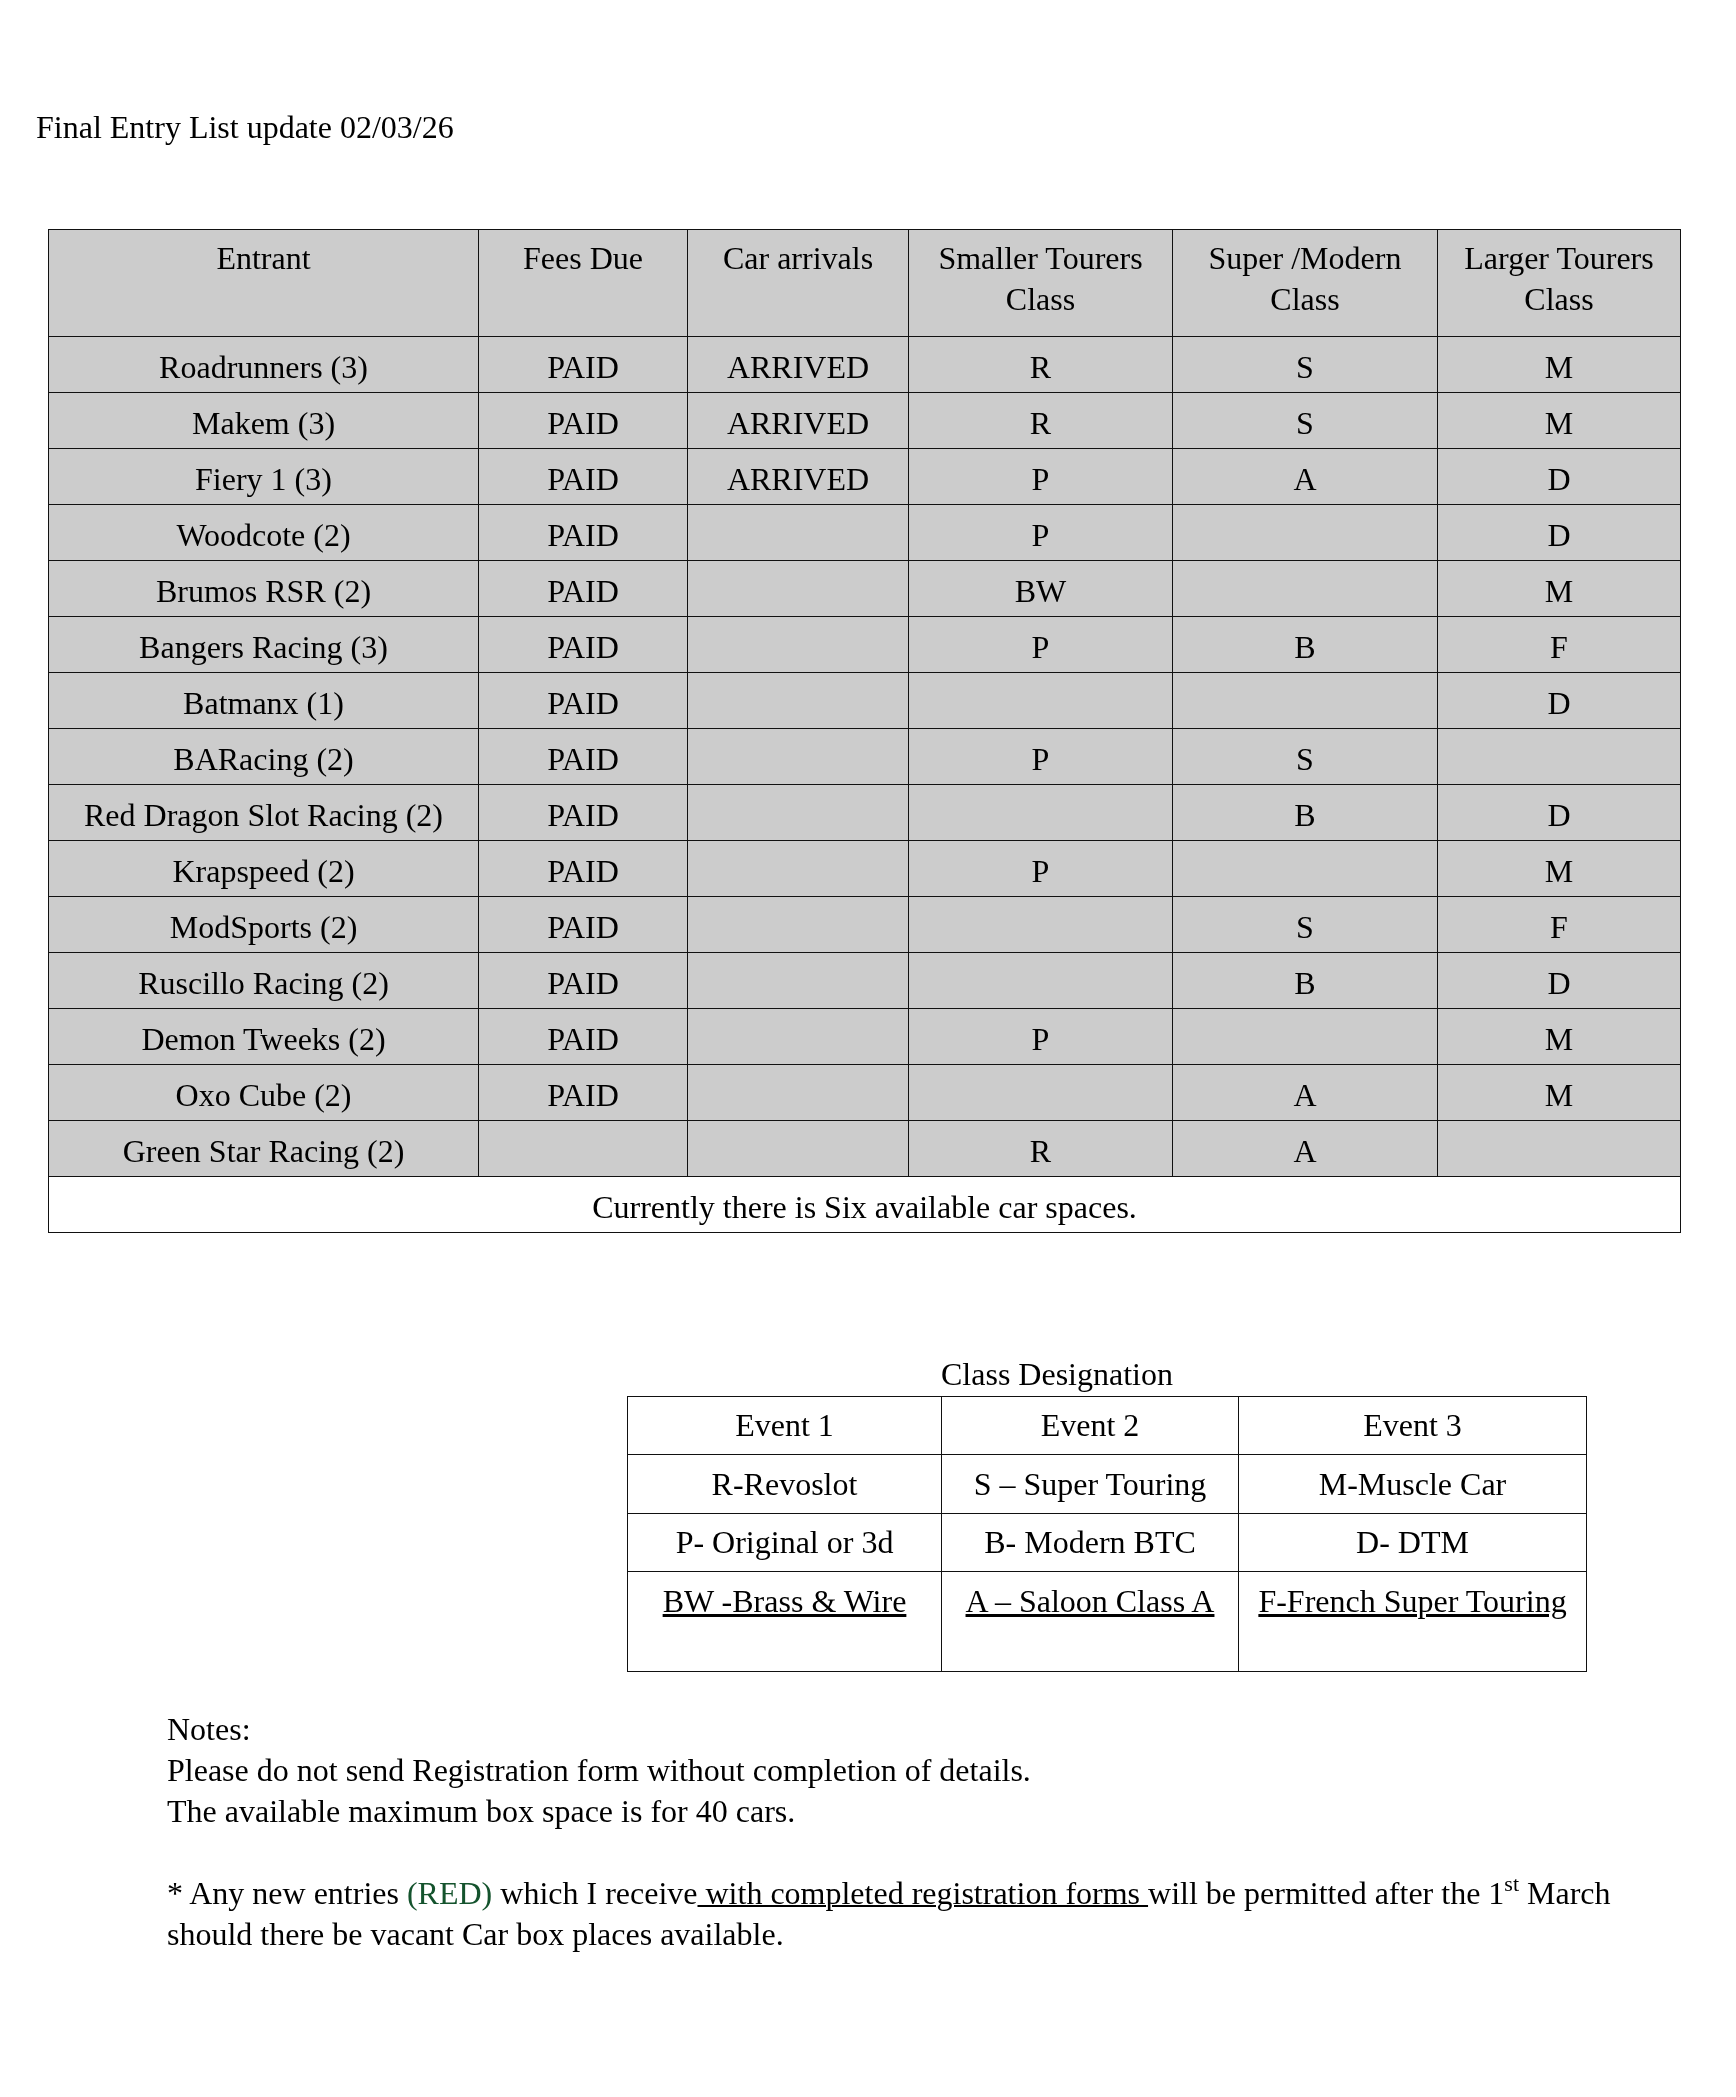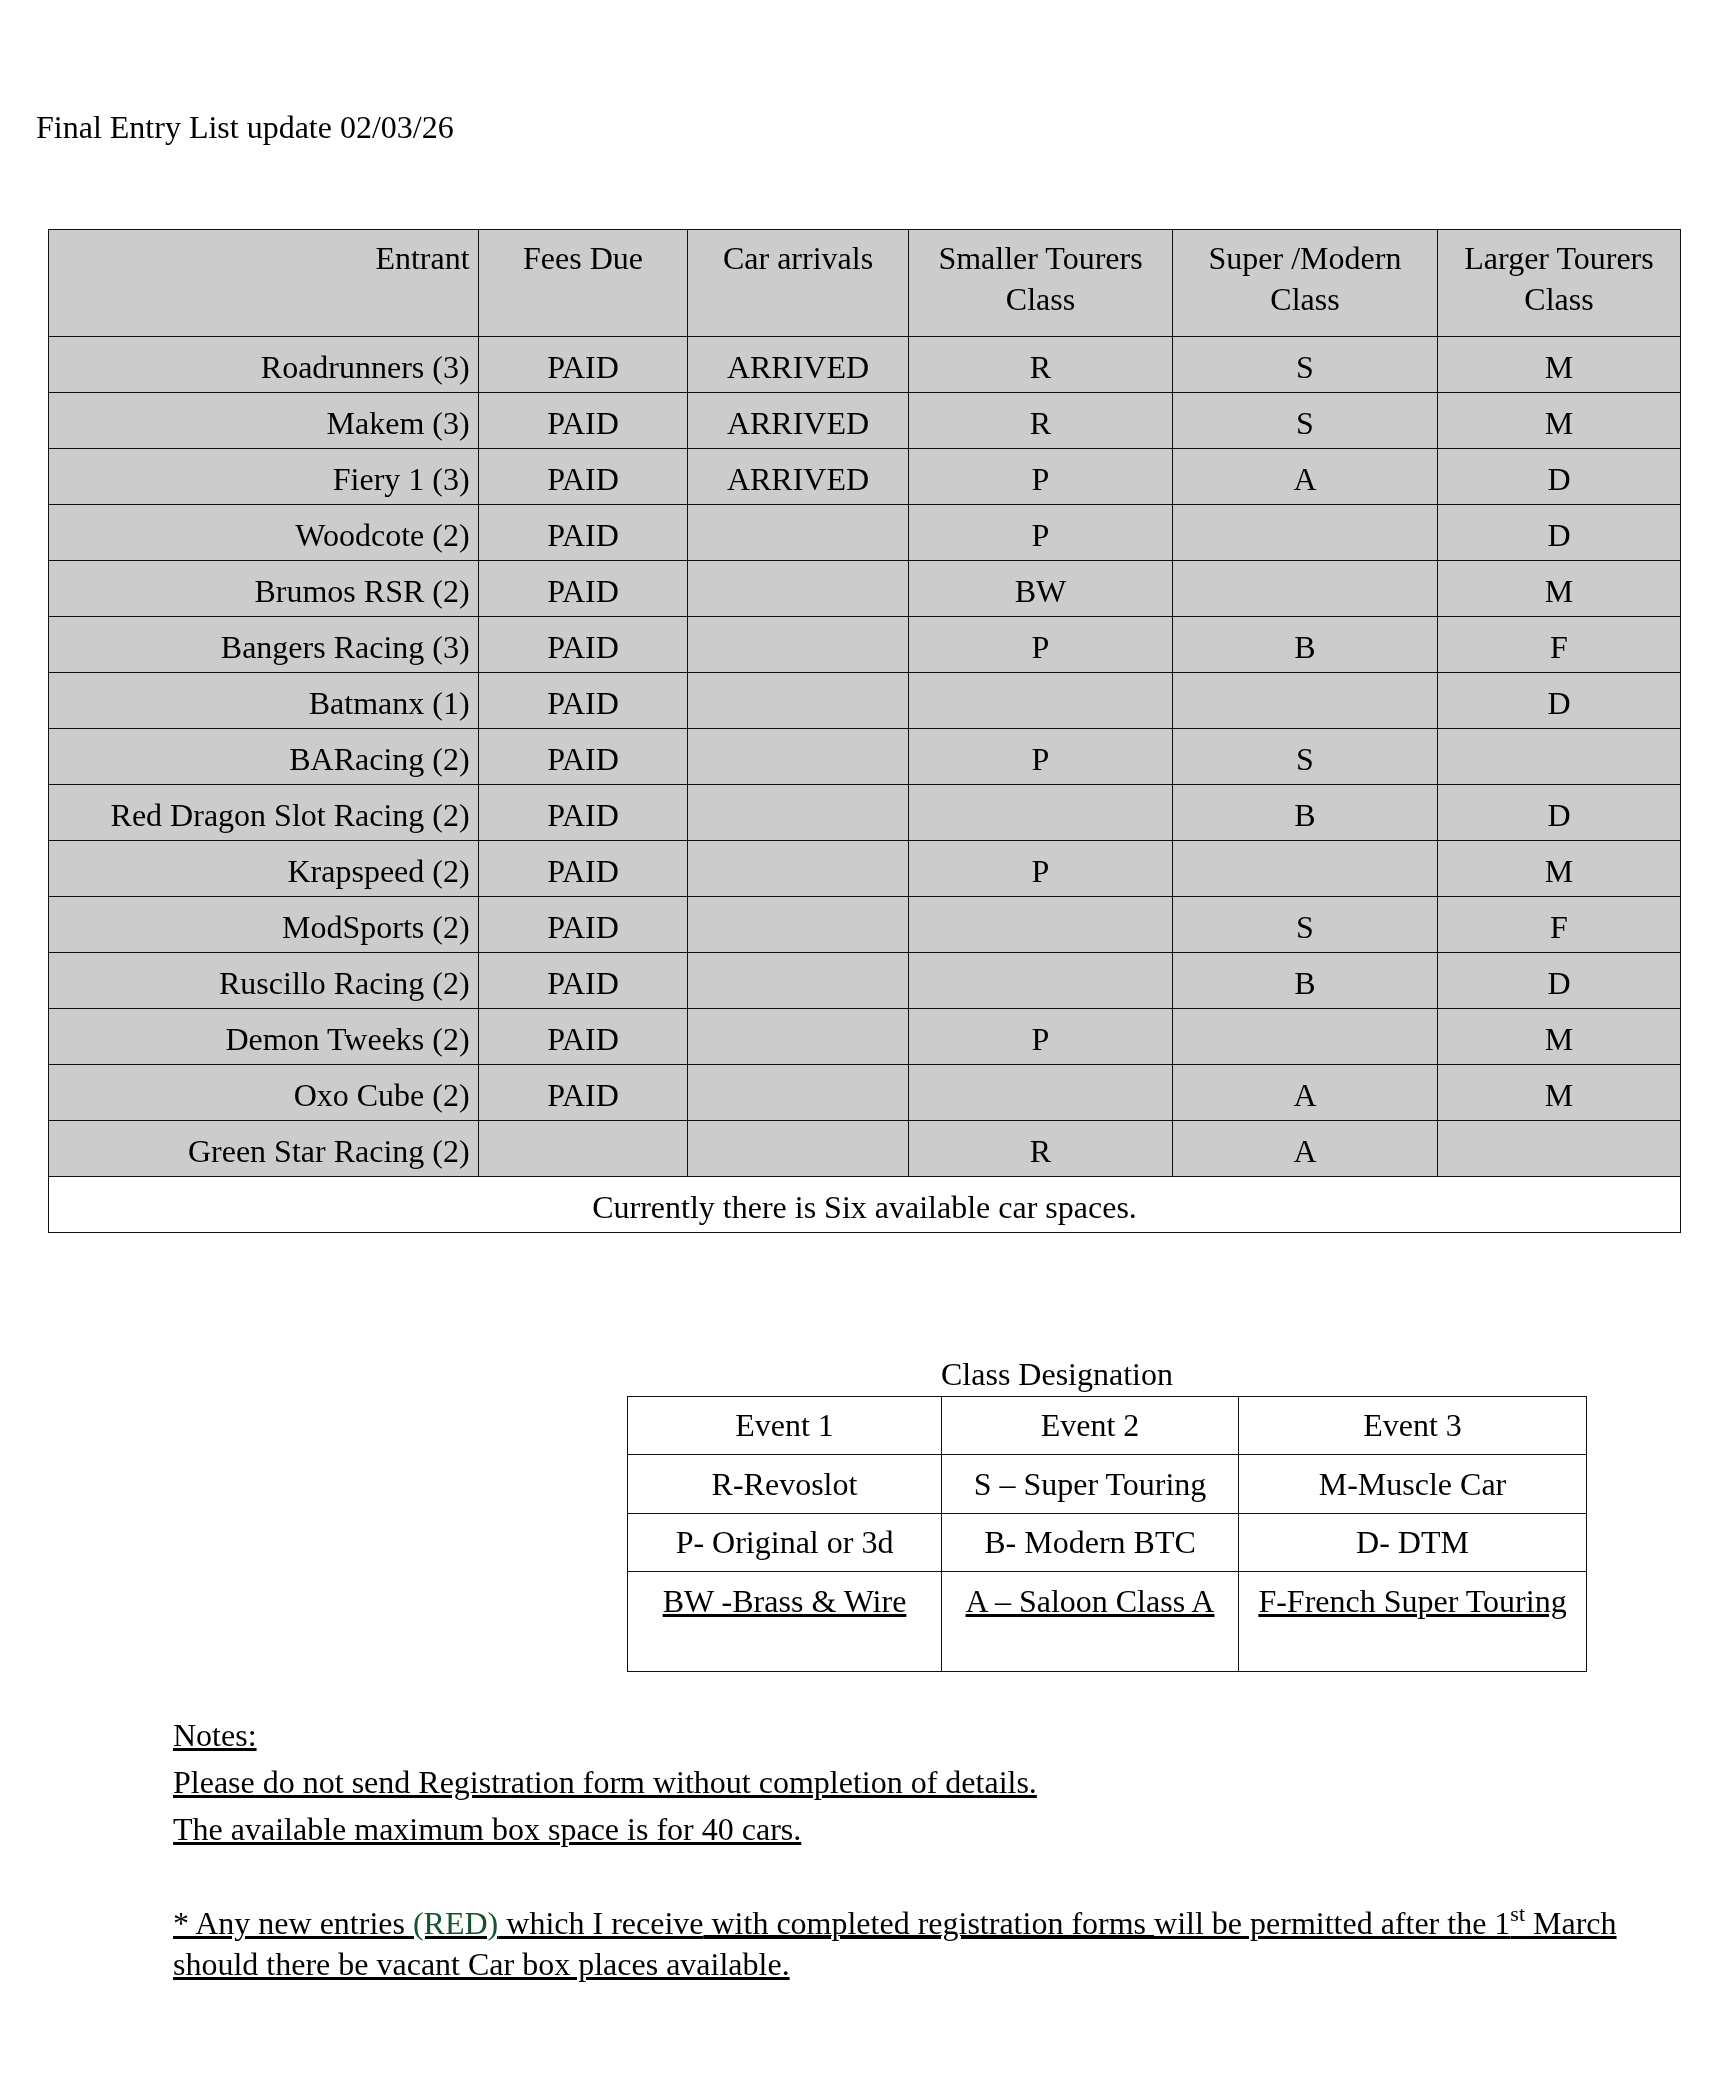--- a/index.html
+++ b/index.html
@@ -13,41 +13,41 @@
     text-align: left; font-size: 32px; line-height: 42px; margin-left: 36px;
   }
   table { border-collapse: collapse; position: absolute; table-layout: fixed; }
   .entry-table { left: 48px; top: 229px; width: 1632px; }
   .entry-table td, .entry-table th {
     border: 1.8px solid #111; background: #cccccc;
     font-size: 32px; line-height: 41px; font-weight: normal;
     padding: 0 8.4px; vertical-align: top; height: 56px;
   }
   .entry-table th { height: 98px; padding-top: 8.4px; text-align: center; }
-  .entry-table th.first, .entry-table td.first { text-align: right; }
+  .entry-table th.first, .entry-table td.first { text-align: center; }
   .entry-table td { padding-top: 9.8px; text-align: center; box-sizing: border-box; }
   .entry-table tr.footer td { background: #ffffff; text-align: center; }
 
   .class-caption {
     position: absolute; left: 910px; top: 1353px; width: 294px; text-align: center;
     font-size: 32px; line-height: 42px;
   }
   .class-table { left: 627px; top: 1396px; width: 959px; }
   .class-table td {
     border: 1.8px solid #111; background: #fff; text-align: center;
     font-size: 32px; line-height: 41px; padding: 8.4px 5.6px 0 5.6px;
     vertical-align: top; height: 49px;
   }
   .class-table tr.tall td { height: 90px; text-decoration: underline; }
 
   .notes {
     position: absolute; left: 167px; top: 1709px; width: 1471px;
     font-size: 32px; line-height: 41px;
   }
-  .notes p { margin: 6px; text-decoration: underline; }
+  .notes p { margin: 0; }
   .notes .gap { height: 41px; }
   .red { color: #14532d; }
   .ul { text-decoration: underline; text-decoration-thickness: 2.1px; }
   sup { font-size: 22px; line-height: 0; vertical-align: 12.6px; }
 </style>
 </head>
 <body>
 
 <div class="doc-title">Final Entry List update 02/03/26</div>
 

